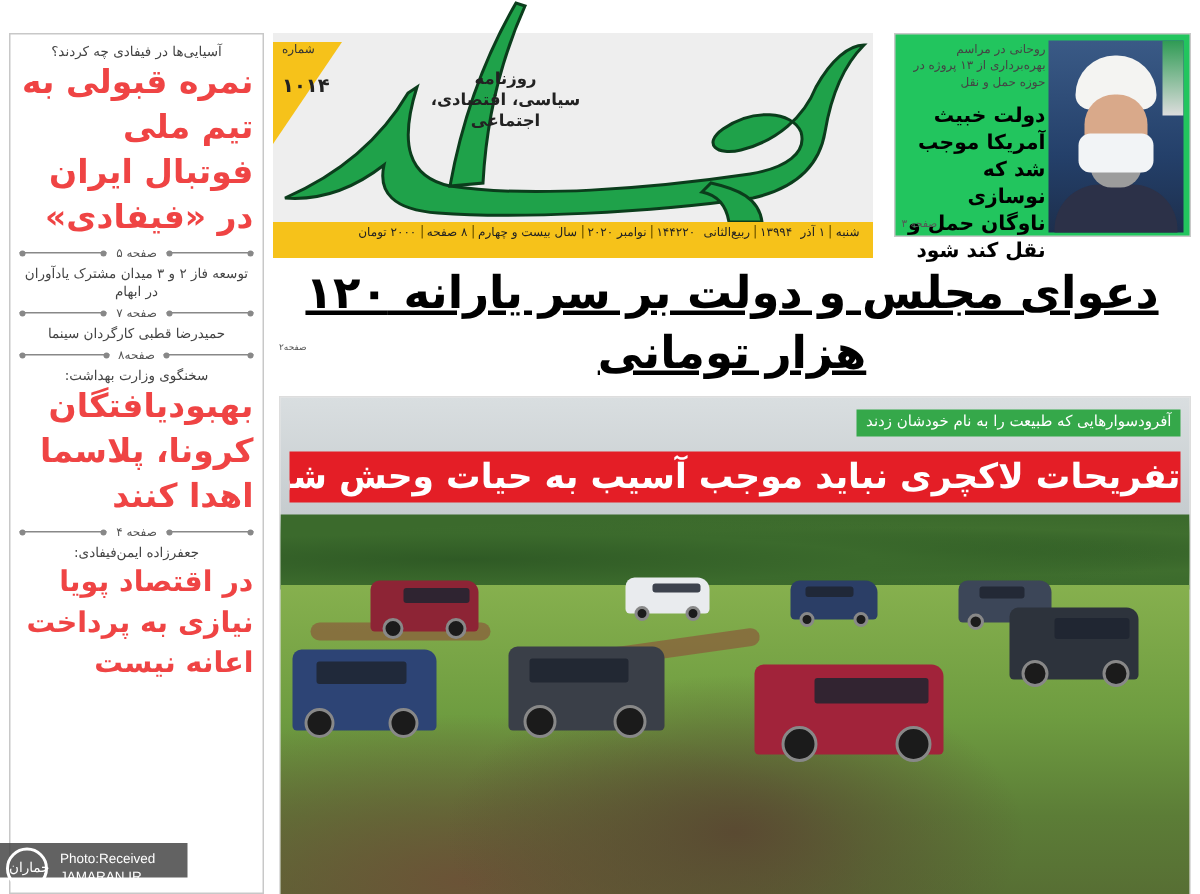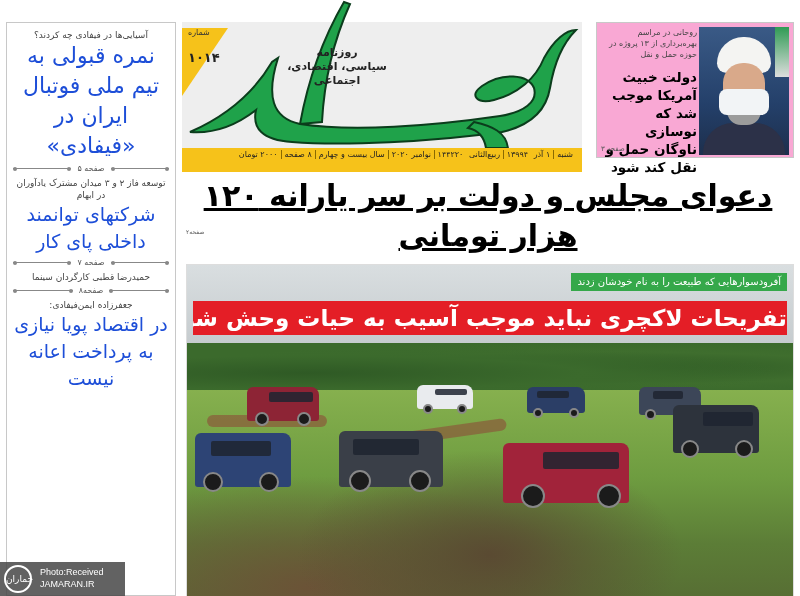--- a/index.html
+++ b/index.html
@@ -7,21 +7,21 @@
     body { position: relative; font-family: "DejaVu Sans", sans-serif; color: #111; direction: rtl; }
 
     
     .left-col {
       position: absolute; left: 6px; top: 22px; width: 170px; height: 574px;
       border: 1px solid #c8c8c8; background: #fff; overflow: hidden;
       padding: 4px 6px 0 6px;
     }
     .story { text-align: center; }
     .kicker { font-size: 9px; color: #444; line-height: 12px; margin-top: 2px; }
-    .headline { font-weight: normal; color: #1d4ed8; line-height: 30px; font-size: 22px; letter-spacing: -0.5px; }
+    .headline { font-weight: bold; color: #ef4444; line-height: 30px; font-size: 22px; letter-spacing: -0.5px; text-align: right; }
     .headline.h2 { font-size: 19px; line-height: 27px; }
     .page-ref {
       display: flex; align-items: center; justify-content: center; gap: 6px;
       font-size: 8px; color: #555; margin: 3px 0 4px 0;
     }
     .page-ref .line { flex: 1; height: 1px; background: #888; position: relative; }
     .page-ref .line::before, .page-ref .line::after {
       content: ""; position: absolute; top: -1.5px; width: 4px; height: 4px; border-radius: 2px; background: #888;
     }
     .page-ref .line::before { left: 0; }
@@ -44,21 +44,21 @@
       position: absolute; left: 182px; top: 148px; width: 400px; height: 24px;
       background: #f6c21a; font-size: 8px; color: #222; line-height: 14px; padding: 0 6px;
       white-space: nowrap; overflow: hidden; text-align: right;
     }
     .dateline span { padding: 0 3px; border-left: 1px solid #8a6b00; }
     .dateline span:last-child { border-left: none; }
 
     
     .top-right {
       position: absolute; left: 596px; top: 22px; width: 198px; height: 136px;
-      border: 1px solid #c8c8c8; background: #f9a8d4;
+      border: 1px solid #c8c8c8; background: #22c55e;
     }
     .tr-photo {
       position: absolute; right: 4px; top: 4px; width: 90px; height: 128px;
       background: linear-gradient(180deg, #3a5a86 0%, #24406a 60%, #1d2f4d 100%);
       overflow: hidden;
     }
     .tr-photo .flag { position: absolute; right: 0; top: 0; width: 14px; height: 50px; background: linear-gradient(180deg, #2f9b54, #ddd); }
     .tr-photo .turban { position: absolute; left: 18px; top: 10px; width: 54px; height: 36px; border-radius: 27px 27px 10px 10px; background: #f4f4f2; }
     .tr-photo .face { position: absolute; left: 24px; top: 36px; width: 42px; height: 48px; border-radius: 20px; background: #d9a98a; }
     .tr-photo .mask { position: absolute; left: 20px; top: 62px; width: 50px; height: 26px; border-radius: 8px; background: #f2f4f6; }
@@ -101,53 +101,61 @@
     }
     .photo-headline {
       position: absolute; left: 6px; right: 6px; top: 36px; height: 34px;
       background: #e41e26; color: #fff; font-weight: bold; font-size: 23px; line-height: 34px;
       text-align: center; letter-spacing: -0.5px; white-space: nowrap; overflow: hidden;
     }
     .photo-page { position: absolute; left: 2px; bottom: 0; background: #fff; font-size: 6px; padding: 1px 6px; color: #333; }
 
     
     .watermark {
-      position: absolute; left: 0; top: 562px; width: 125px; height: 34px;
+      position: absolute; left: 0; top: 562px; width: 125px; height: 23px;
       background: rgba(70,70,70,0.85); direction: ltr;
     }
     .wm-logo { position: absolute; left: 4px; top: 3px; width: 28px; height: 28px; border: 2px solid #fff; border-radius: 50%; color: #fff; font-size: 9px; text-align: center; line-height: 24px; }
     .wm-text { position: absolute; left: 40px; top: 4px; color: #fff; font-size: 9px; line-height: 12px; font-family: "Liberation Sans", sans-serif; }
   </style>
 </head>
 <body>
 
 <div class="left-col">
   <div class="story">
     <div class="kicker">آسیایی‌ها در فیفادی چه کردند؟</div>
     <div class="headline">نمره قبولی به تیم ملی فوتبال ایران در «فیفادی»</div>
     <div class="page-ref">
       <span class="line"></span>
       <span>صفحه ۵</span>
       <span class="line"></span>
     </div>
   </div>
   <div class="story">
     <div class="kicker">توسعه فاز ۲ و ۳ میدان مشترک یادآوران در ابهام</div>
-    <div class="headline h2">شرکتهای توانمند داخلی پای کار</div>
     <div class="page-ref">
       <span class="line"></span>
       <span>صفحه ۷</span>
       <span class="line"></span>
     </div>
   </div>
   <div class="story">
     <div class="kicker">حمیدرضا قطبی کارگردان سینما</div>
     <div class="page-ref">
       <span class="line"></span>
       <span>صفحه۸</span>
+      <span class="line"></span>
+    </div>
+  </div>
+  <div class="story">
+    <div class="kicker">سخنگوی وزارت بهداشت:</div>
+    <div class="headline">بهبودیافتگان کرونا، پلاسما اهدا کنند</div>
+    <div class="page-ref">
+      <span class="line"></span>
+      <span>صفحه ۴</span>
       <span class="line"></span>
     </div>
   </div>
   <div class="story">
     <div class="kicker">جعفرزاده ایمن‌فیفادی:</div>
     <div class="headline h2">در اقتصاد پویا نیازی به پرداخت اعانه نیست</div>
   </div>
 </div>
 
 <div class="masthead">

